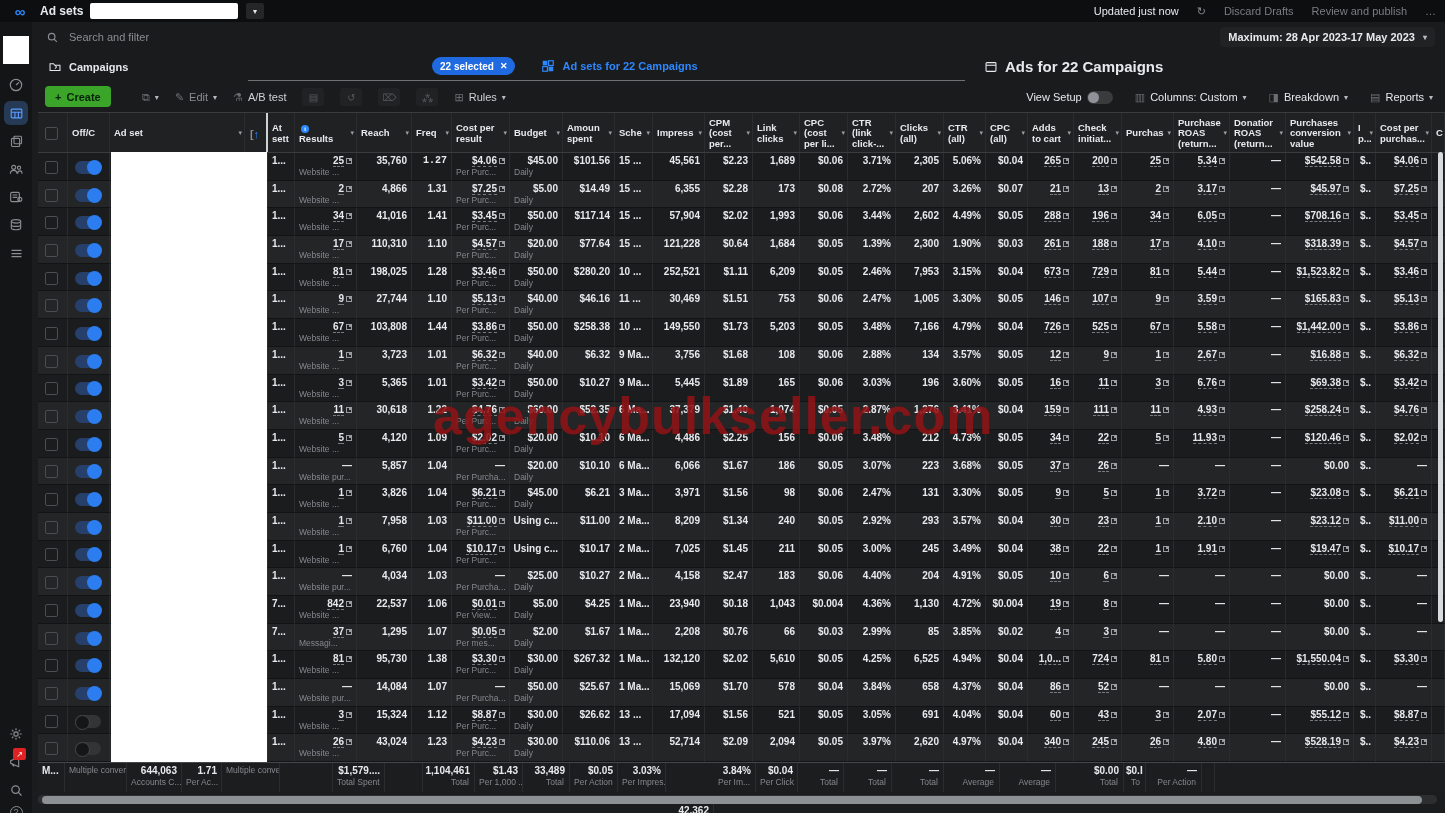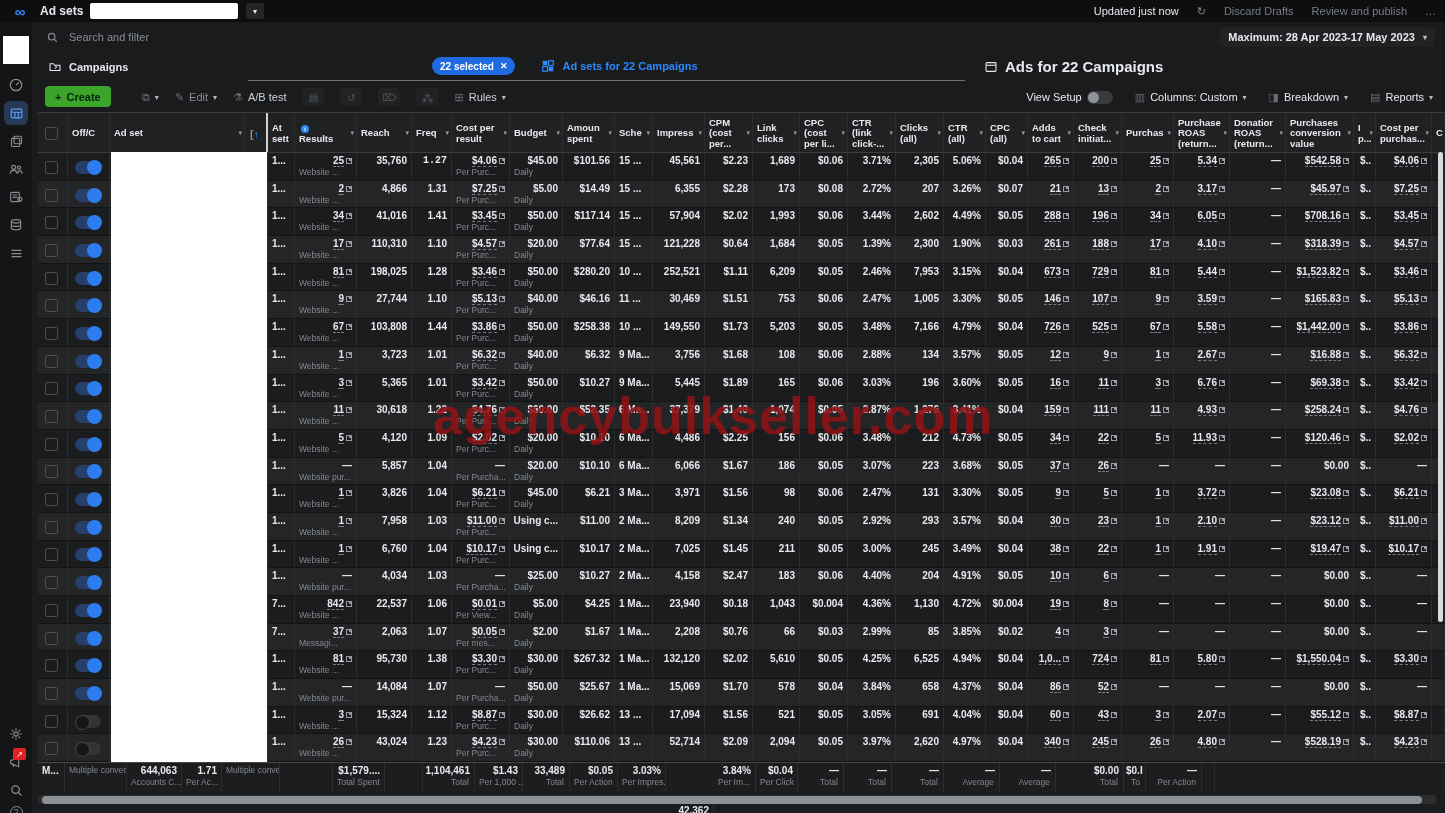--- a/index.html
+++ b/index.html
@@ -1868,21 +1868,21 @@
         <div class="td" style="width: 135px;"></div>
         <div class="td" style="width: 23px;"></div>
         <div class="td" style="width: 27px;">
           <div class="v left"><span>7...</span></div>
         </div>
         <div class="td" style="width: 62px;">
           <div class="v"><span class="uv">37</span><span class="aico"></span></div>
           <div class="s">Messagi...</div>
         </div>
         <div class="td" style="width: 55px;">
-          <div class="v"><span>2,063</span></div>
+          <div class="v"><span>1,295</span></div>
         </div>
         <div class="td" style="width: 40px;">
           <div class="v"><span>1.07</span></div>
         </div>
         <div class="td" style="width: 58px;">
           <div class="v"><span class="uv">$0.05</span><span class="aico"></span></div>
           <div class="s">Per mes...</div>
         </div>
         <div class="td" style="width: 53px;">
           <div class="v"><span>$2.00</span></div>

